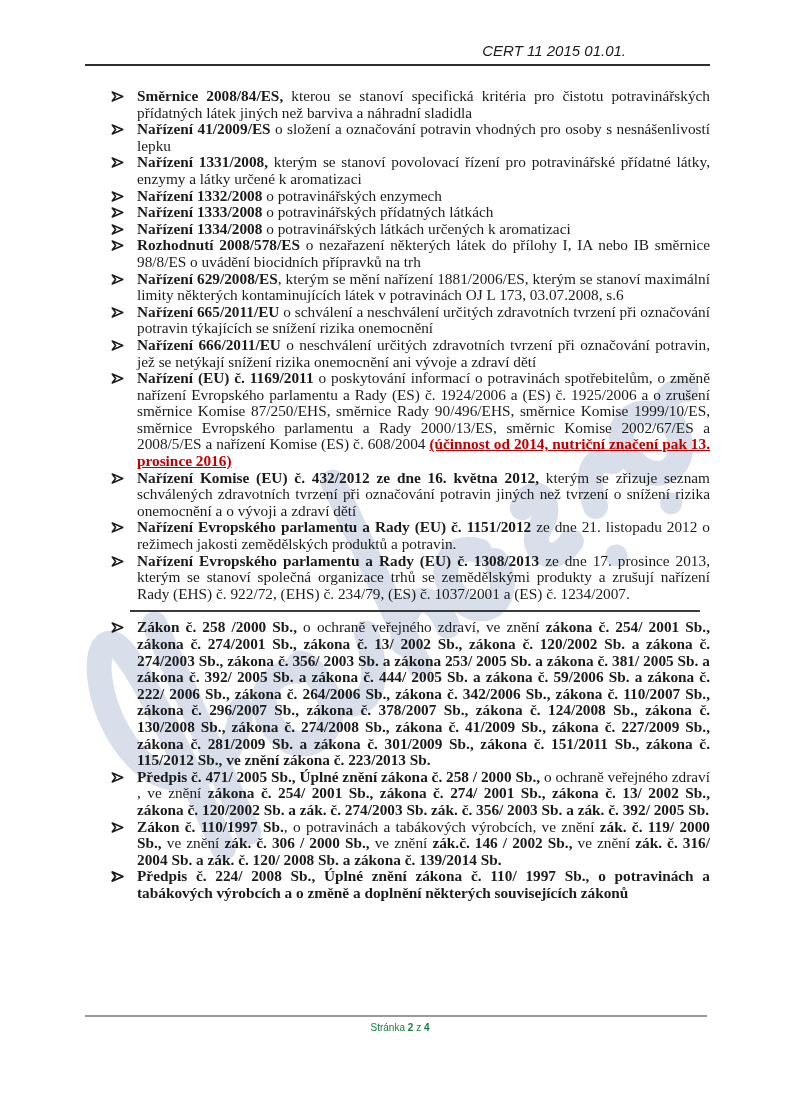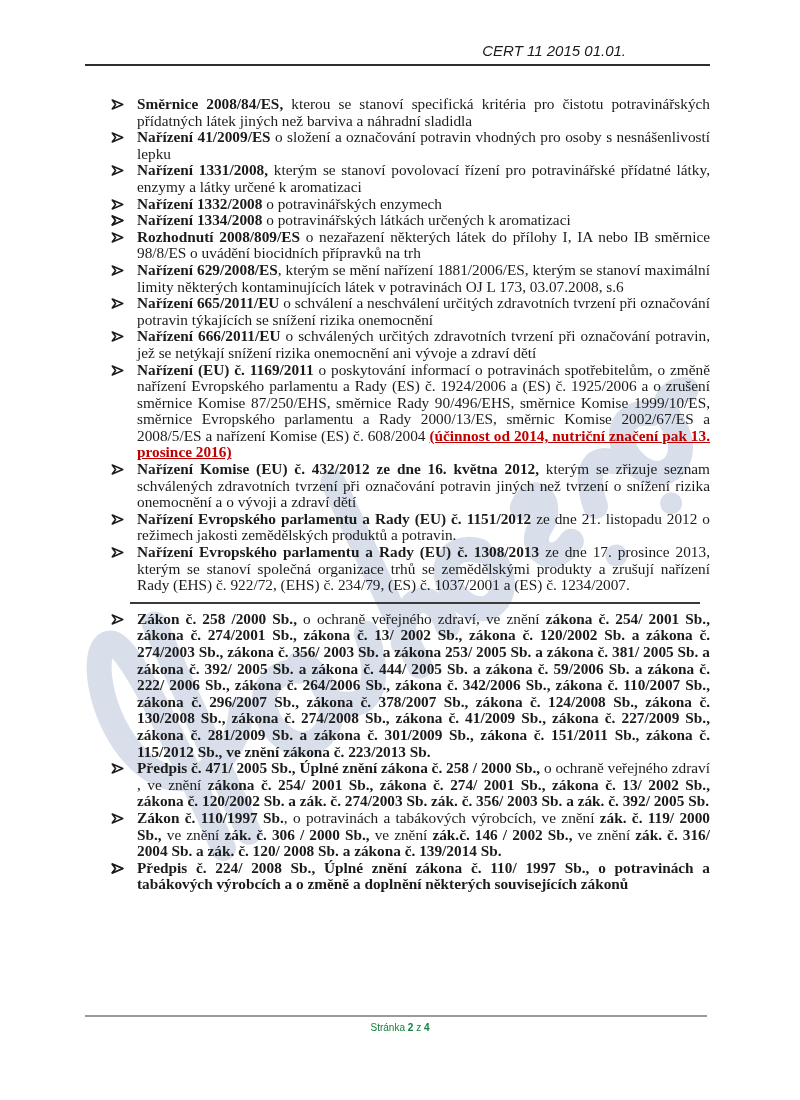--- a/index.html
+++ b/index.html
@@ -7,21 +7,21 @@
     position:relative;width:716px;height:1100px;background:#ffffff;overflow:hidden;
     font-family:"Liberation Serif", serif;color:#1b1b1b;
   }
   .watermark{position:absolute;left:0;top:0;z-index:0;pointer-events:none;}
   .content-layer{position:relative;z-index:1;}
   .doc-header-text{
     position:absolute;top:42px;right:90px;
     font-family:"Liberation Sans", sans-serif;font-style:italic;font-size:15px;color:#1b1b1b;
   }
   .header-rule{position:absolute;top:64px;left:85px;width:625px;border-top:2px solid #2e2e2e;}
-  .doc-main{position:absolute;left:110px;top:96px;width:600px;}
+  .doc-main{position:absolute;left:110px;top:88px;width:600px;}
   ul.doc-list{list-style:none;margin:0;padding:0;}
   ul.doc-list li{
     position:relative;padding-left:27px;text-align:justify;
     font-size:15.3px;line-height:16.6px;
   }
   .bullet{position:absolute;left:1px;top:2px;width:13px;height:13px;}
   .bullet svg{display:block;}
   .bold{font-weight:bold;}
   .regular{font-weight:normal;}
   .red{font-weight:bold;color:#c00000;text-decoration:underline;}
@@ -79,46 +79,46 @@
             </span><span><span class="bold">Nařízení 1331/2008,</span><span class="regular"> kterým se stanoví povolovací řízení pro potravinářské přídatné látky, enzymy a látky určené k aromatizaci</span></span></li>
           <li><span class="bullet">
               <svg width="13" height="13" viewBox="0 0 13 13">
                 <path d="M1.2,2 L11.8,6.5 L1.2,11 L4.6,6.5 Z" fill="#ffffff" stroke="#1b1b1b" stroke-width="1.5" stroke-linejoin="round"></path>
               </svg>
             </span><span><span class="bold">Nařízení 1332/2008</span><span class="regular"> o potravinářských enzymech</span></span></li>
           <li><span class="bullet">
               <svg width="13" height="13" viewBox="0 0 13 13">
                 <path d="M1.2,2 L11.8,6.5 L1.2,11 L4.6,6.5 Z" fill="#ffffff" stroke="#1b1b1b" stroke-width="1.5" stroke-linejoin="round"></path>
               </svg>
-            </span></li>
+            </span><span><span class="bold">Nařízení 1333/2008</span><span class="regular"> o potravinářských přídatných látkách</span></span></li>
           <li><span class="bullet">
               <svg width="13" height="13" viewBox="0 0 13 13">
                 <path d="M1.2,2 L11.8,6.5 L1.2,11 L4.6,6.5 Z" fill="#ffffff" stroke="#1b1b1b" stroke-width="1.5" stroke-linejoin="round"></path>
               </svg>
             </span><span><span class="bold">Nařízení 1334/2008</span><span class="regular"> o potravinářských látkách určených k aromatizaci</span></span></li>
           <li><span class="bullet">
               <svg width="13" height="13" viewBox="0 0 13 13">
                 <path d="M1.2,2 L11.8,6.5 L1.2,11 L4.6,6.5 Z" fill="#ffffff" stroke="#1b1b1b" stroke-width="1.5" stroke-linejoin="round"></path>
               </svg>
-            </span><span><span class="bold">Rozhodnutí 2008/809/ES</span><span class="regular"> o nezařazení některých látek do přílohy I, IA nebo IB směrnice 98/8/ES o uvádění biocidních přípravků na trh</span></span></li>
+            </span><span><span class="bold">Rozhodnutí 2008/578/ES</span><span class="regular"> o nezařazení některých látek do přílohy I, IA nebo IB směrnice 98/8/ES o uvádění biocidních přípravků na trh</span></span></li>
           <li><span class="bullet">
               <svg width="13" height="13" viewBox="0 0 13 13">
                 <path d="M1.2,2 L11.8,6.5 L1.2,11 L4.6,6.5 Z" fill="#ffffff" stroke="#1b1b1b" stroke-width="1.5" stroke-linejoin="round"></path>
               </svg>
             </span><span><span class="bold">Nařízení 629/2008/ES</span><span class="regular">, kterým se mění nařízení 1881/2006/ES, kterým se stanoví maximální limity některých kontaminujících látek v potravinách  OJ L 173, 03.07.2008, s.6</span></span></li>
           <li><span class="bullet">
               <svg width="13" height="13" viewBox="0 0 13 13">
                 <path d="M1.2,2 L11.8,6.5 L1.2,11 L4.6,6.5 Z" fill="#ffffff" stroke="#1b1b1b" stroke-width="1.5" stroke-linejoin="round"></path>
               </svg>
             </span><span><span class="bold">Nařízení 665/2011/EU</span><span class="regular"> o schválení a neschválení určitých zdravotních tvrzení při označování potravin týkajících se snížení rizika onemocnění</span></span></li>
           <li><span class="bullet">
               <svg width="13" height="13" viewBox="0 0 13 13">
                 <path d="M1.2,2 L11.8,6.5 L1.2,11 L4.6,6.5 Z" fill="#ffffff" stroke="#1b1b1b" stroke-width="1.5" stroke-linejoin="round"></path>
               </svg>
-            </span><span><span class="bold">Nařízení 666/2011/EU</span><span class="regular"> o schválených určitých zdravotních tvrzení při označování potravin, jež se netýkají snížení rizika onemocnění ani vývoje a zdraví dětí</span></span></li>
+            </span><span><span class="bold">Nařízení 666/2011/EU</span><span class="regular"> o neschválení určitých zdravotních tvrzení při označování potravin, jež se netýkají snížení rizika onemocnění ani vývoje a zdraví dětí</span></span></li>
           <li><span class="bullet">
               <svg width="13" height="13" viewBox="0 0 13 13">
                 <path d="M1.2,2 L11.8,6.5 L1.2,11 L4.6,6.5 Z" fill="#ffffff" stroke="#1b1b1b" stroke-width="1.5" stroke-linejoin="round"></path>
               </svg>
             </span><span><span class="bold">Nařízení (EU) č. 1169/2011</span><span class="regular">  o poskytování informací o potravinách spotřebitelům, o změně nařízení Evropského parlamentu a Rady (ES) č. 1924/2006 a (ES) č. 1925/2006 a o zrušení směrnice Komise 87/250/EHS, směrnice Rady 90/496/EHS, směrnice Komise 1999/10/ES, směrnice Evropského parlamentu a Rady 2000/13/ES, směrnic Komise 2002/67/ES a 2008/5/ES a nařízení Komise (ES) č. 608/2004 </span><span class="red">(účinnost od 2014, nutriční značení pak 13. prosince 2016)</span></span></li>
           <li><span class="bullet">
               <svg width="13" height="13" viewBox="0 0 13 13">
                 <path d="M1.2,2 L11.8,6.5 L1.2,11 L4.6,6.5 Z" fill="#ffffff" stroke="#1b1b1b" stroke-width="1.5" stroke-linejoin="round"></path>
               </svg>
             </span><span><span class="bold">Nařízení Komise (EU) č. 432/2012  ze dne 16. května 2012,</span><span class="regular"> kterým se zřizuje seznam schválených zdravotních tvrzení při označování potravin jiných než tvrzení o snížení rizika onemocnění a o vývoji a zdraví dětí</span></span></li>

